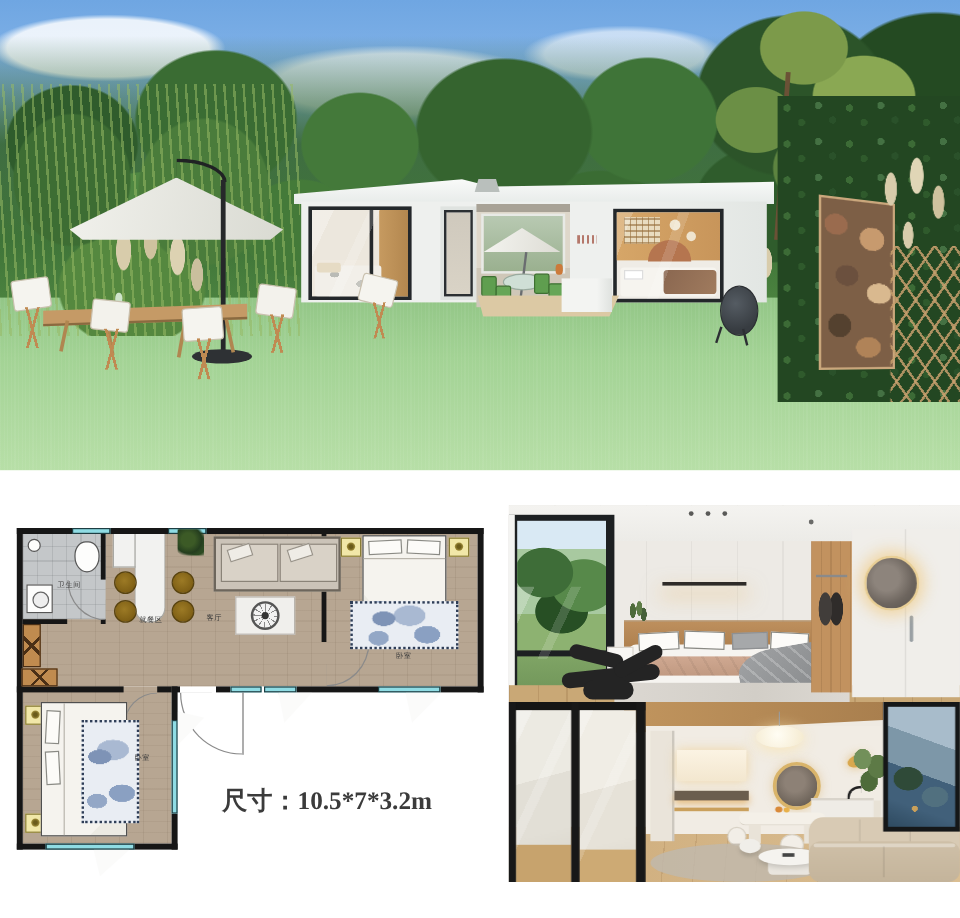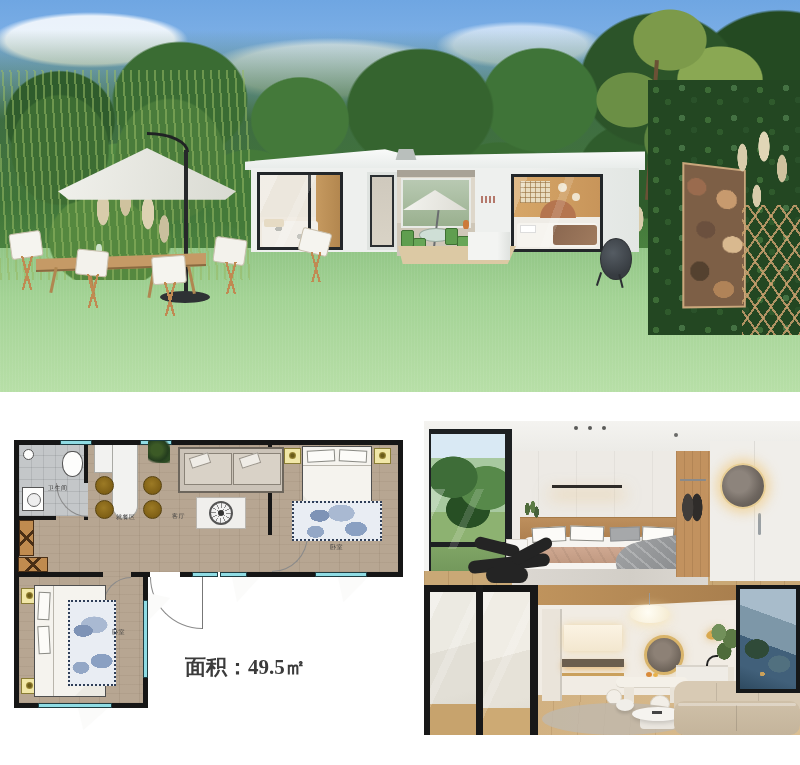--- a/index.html
+++ b/index.html
@@ -295,21 +295,21 @@
     <div class="rug-blue" style="left:58px;top:165px;width:48px;height:86px"></div>
 
     <div class="plan-label" style="left:38px;top:50px">卫生间</div>
     <div class="plan-label" style="left:106px;top:79px">就餐区</div>
     <div class="plan-label" style="left:162px;top:78px">客厅</div>
     <div class="plan-label" style="left:320px;top:109px">卧室</div>
     <div class="plan-label" style="left:102px;top:194px">卧室</div>
   </div>
 
   <div class="spec">
-    <div><span class="lbl">面积：</span><span>49.5㎡</span></div>
+    <div><span class="lbl">尺寸：</span><span>10.5*7*3.2m</span></div>
   </div>
 
   <div class="photo" style="left:424px;top:421px;width:376px;height:164px;background:
       repeating-linear-gradient(90deg,rgba(0,0,0,.045) 0 1px,transparent 1px 38px),#edeae5">
     <div class="abs" style="left:0;top:0;width:376px;height:30px;background:linear-gradient(180deg,#f4f3f0,#ecebe7)"></div>
     <div class="abs" style="left:150px;top:5px;width:4px;height:4px;border-radius:50%;background:#5a5a58"></div>
     <div class="abs" style="left:164px;top:5px;width:4px;height:4px;border-radius:50%;background:#5a5a58"></div>
     <div class="abs" style="left:178px;top:5px;width:4px;height:4px;border-radius:50%;background:#5a5a58"></div>
     <div class="abs" style="left:250px;top:12px;width:4px;height:4px;border-radius:50%;background:#6a6a68"></div>
 

